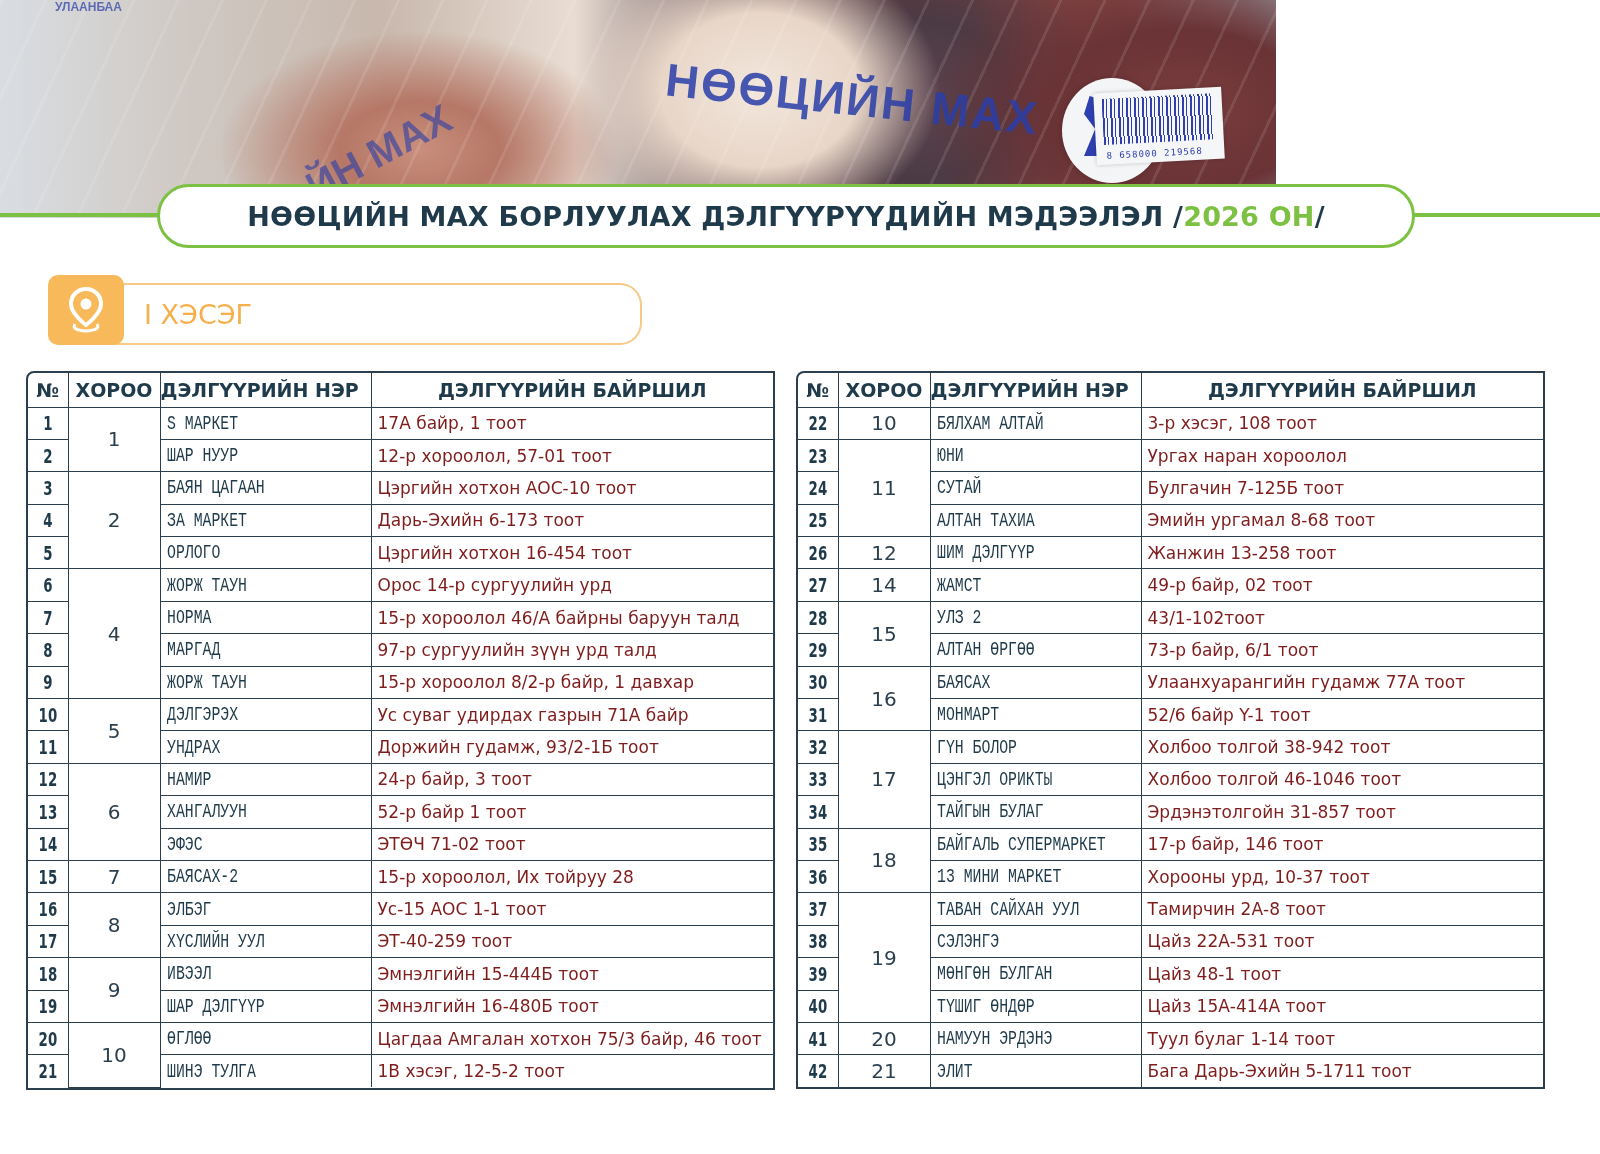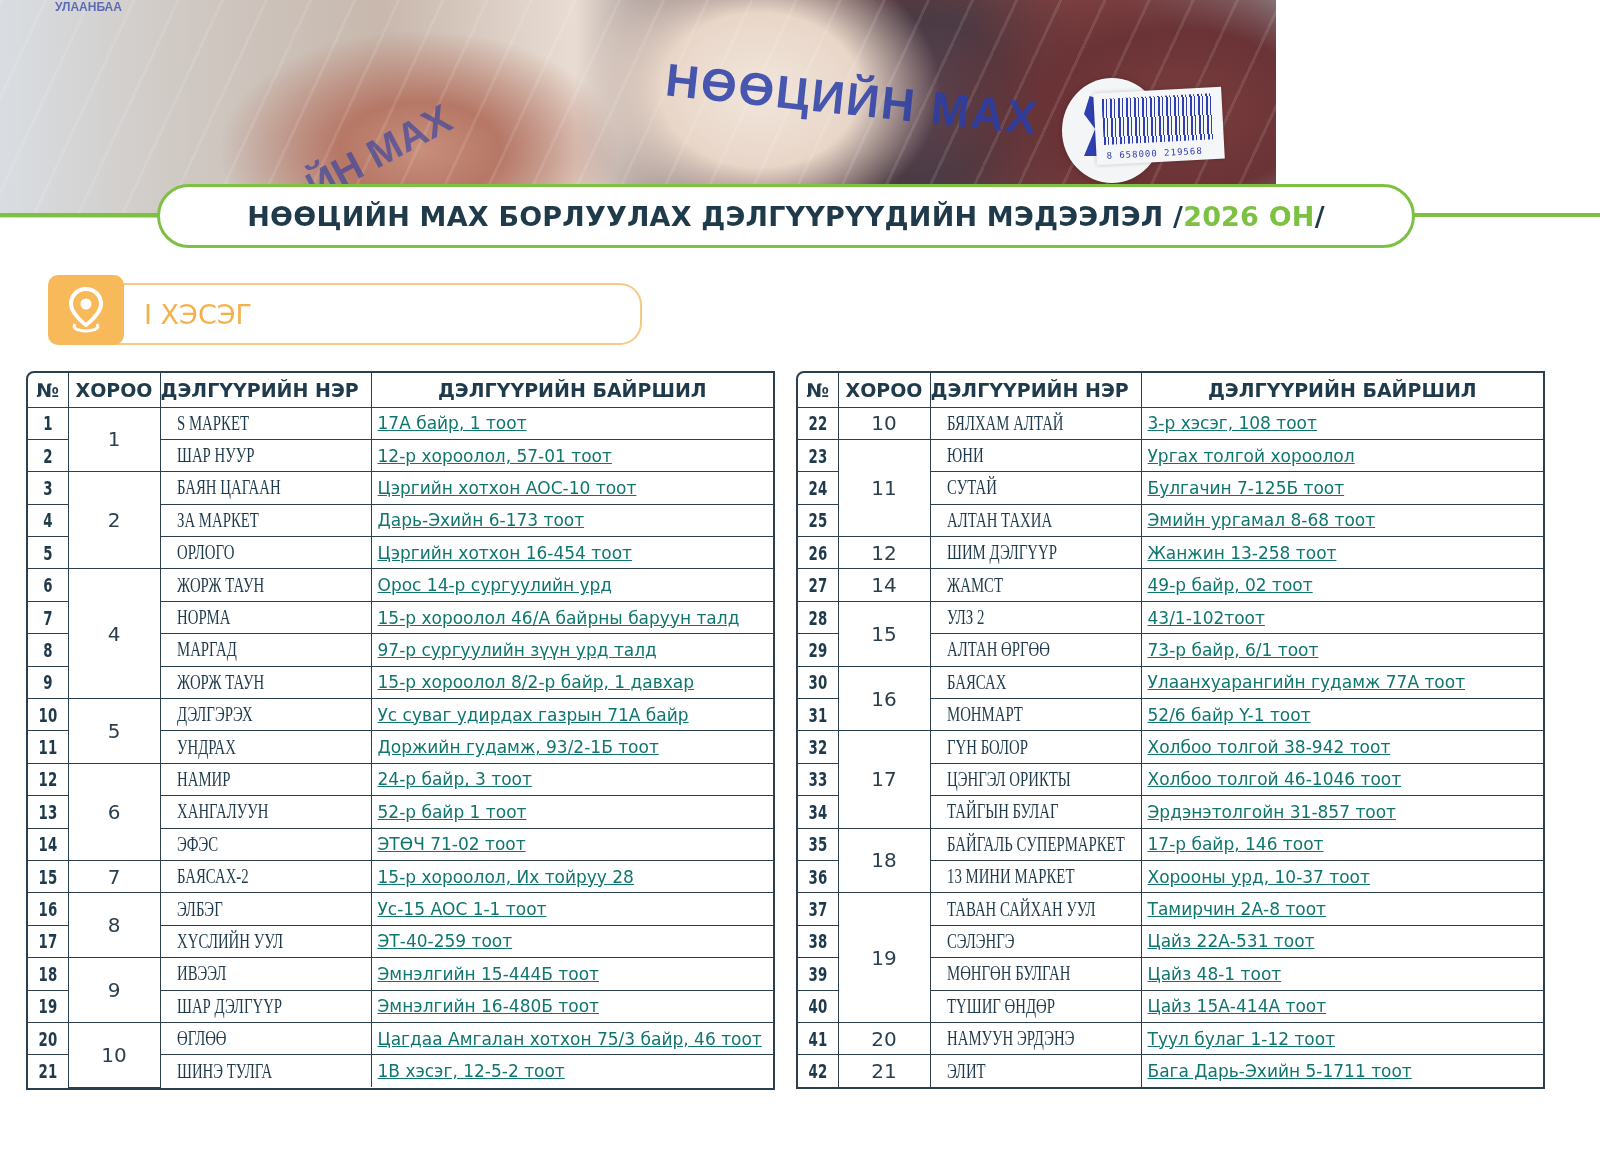--- a/index.html
+++ b/index.html
@@ -102,25 +102,25 @@
     height: 34px; text-align: center; white-space: nowrap;
   }
   th.name-h { text-align: left; padding-left: 0; }
   td.num {
     font-family: "DejaVu Sans Condensed", "DejaVu Sans", sans-serif; font-weight: 700; font-size: 19px;
     text-align: center; color: #1f3a4a; transform-origin: center;
   }
   td.num span { display: inline-block; transform: scaleX(0.78); }
   td.khoroo { font-family: "DejaVu Sans", sans-serif; font-size: 20px; text-align: center; color: #2b3f4e; font-weight: 400; }
   td.name {
-    font-family: Liberation Serif, serif; font-size: 20px; color: #1f3a4a; padding-left: 16px;
+    font-family: Liberation Mono, monospace; font-size: 20px; color: #1f3a4a; padding-left: 6px;
     white-space: nowrap; overflow: hidden;
   }
   td.name span { display: inline-block; transform: scaleX(0.74); transform-origin: left center; }
-  td.addr { font-family: "DejaVu Sans", sans-serif; font-size: 17px; color: #0f766e; padding-left: 6px; white-space: nowrap; overflow: hidden; text-decoration: underline; }
+  td.addr { font-family: "DejaVu Sans", sans-serif; font-size: 17px; color: #7f1d1d; padding-left: 6px; white-space: nowrap; overflow: hidden; }
 
   .tbl.left col.c-num { width: 40px; }
   .tbl.left col.c-kh { width: 92px; }
   .tbl.left col.c-name { width: 211px; }
   .tbl.right col.c-num { width: 40px; }
   .tbl.right col.c-kh { width: 92px; }
   .tbl.right col.c-name { width: 211px; }
 </style>
 </head>
 <body>
@@ -310,21 +310,21 @@
         <tr>
           <td class="num"><span>22</span></td>
           <td class="khoroo" rowspan="1">10</td>
           <td class="name"><span>БЯЛХАМ АЛТАЙ</span></td>
           <td class="addr">3-р хэсэг, 108 тоот</td>
         </tr>
         <tr>
           <td class="num"><span>23</span></td>
           <td class="khoroo" rowspan="3">11</td>
           <td class="name"><span>ЮНИ</span></td>
-          <td class="addr">Ургах толгой хороолол</td>
+          <td class="addr">Ургах наран хороолол</td>
         </tr>
         <tr>
           <td class="num"><span>24</span></td>
           <td class="name"><span>СУТАЙ</span></td>
           <td class="addr">Булгачин 7-125Б тоот</td>
         </tr>
         <tr>
           <td class="num"><span>25</span></td>
           <td class="name"><span>АЛТАН ТАХИА</span></td>
           <td class="addr">Эмийн ургамал 8-68 тоот</td>
@@ -408,21 +408,21 @@
         </tr>
         <tr>
           <td class="num"><span>40</span></td>
           <td class="name"><span>ТҮШИГ ӨНДӨР</span></td>
           <td class="addr">Цайз 15А-414А тоот</td>
         </tr>
         <tr>
           <td class="num"><span>41</span></td>
           <td class="khoroo" rowspan="1">20</td>
           <td class="name"><span>НАМУУН ЭРДЭНЭ</span></td>
-          <td class="addr">Туул булаг 1-12 тоот</td>
+          <td class="addr">Туул булаг 1-14 тоот</td>
         </tr>
         <tr>
           <td class="num"><span>42</span></td>
           <td class="khoroo" rowspan="1">21</td>
           <td class="name"><span>ЭЛИТ</span></td>
           <td class="addr">Бага Дарь-Эхийн 5-1711 тоот</td>
         </tr>
       </tbody>
   </table>
 </div>

